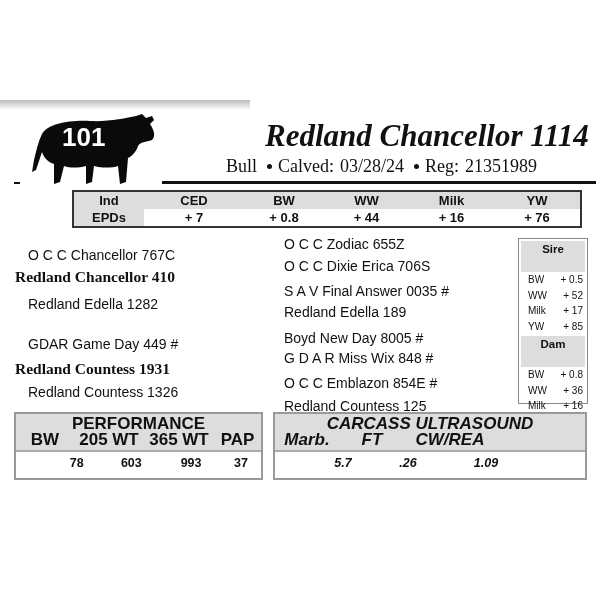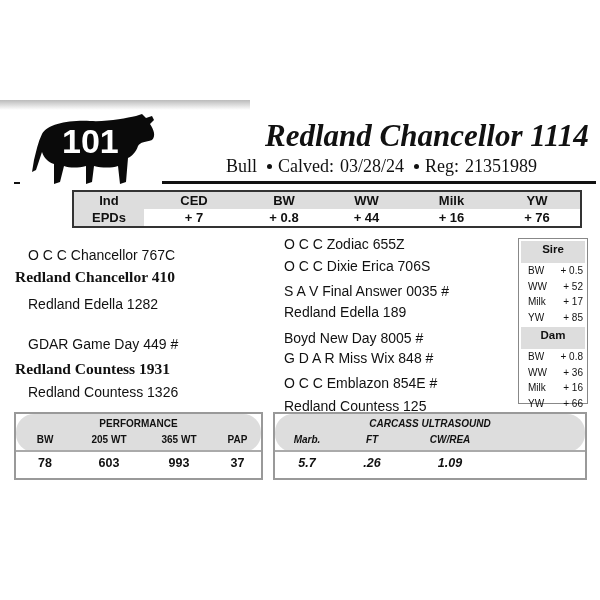--- a/index.html
+++ b/index.html
@@ -1,39 +1,39 @@
 <!DOCTYPE html>
 <html><head>
 <meta charset="utf-8">
 <style>
   html,body{margin:0;padding:0;}
   body{width:600px;height:600px;background:#fff;position:relative;overflow:hidden;font-family:"Liberation Sans",sans-serif;color:#111;}
   .abs{position:absolute;}
   .topshade{left:0;top:100px;width:250px;height:10px;background:linear-gradient(#bbb,#fff);}
   .bull{left:28px;top:112px;width:132px;height:76px;}
-  .lot{left:62px;top:122px;font-size:34px;font-weight:bold;color:#fff;font-family:"Liberation Sans",sans-serif;}
+  .lot{left:62px;top:122px;font-size:26px;font-weight:bold;color:#fff;font-family:"Liberation Sans",sans-serif;}
   .title{left:265px;top:118px;font-family:"Liberation Serif",serif;font-style:italic;font-weight:bold;font-size:31px;white-space:nowrap;}
   .sub{left:200px;top:156px;font-family:"Liberation Serif",serif;font-size:18px;white-space:nowrap;margin-left:26px;}
   .sub span{margin-right:6px;}
   .dot{display:inline-block;width:5px;height:5px;background:#111;border-radius:50%;margin:0 12px 2px 4px;vertical-align:middle;}
   .rule{left:162px;top:181px;width:434px;height:3px;background:#111;}
   .lrule{left:14px;top:182px;width:6px;height:2px;background:#111;}
   .epd{left:72px;top:190px;width:510px;height:38px;border:2px solid #333;background:#ddd;box-sizing:border-box;}
   .epd .row{display:flex;height:17px;align-items:center;font-weight:bold;font-size:13px;}
   .epd .c{text-align:center;}
   .ped{font-size:14px;white-space:nowrap;}
   .pedb{font-family:"Liberation Serif",serif;font-weight:bold;font-size:15.5px;white-space:nowrap;}
   .side{left:518px;top:238px;width:70px;height:166px;border:1px solid #888;box-sizing:border-box;background:#fff;}
-  .side .h{background:#ddd;text-align:center;font-weight:bold;font-size:11.5px;height:22px;line-height:16px;margin:2px 2px 0 2px;}
+  .side .h{background:#ddd;text-align:center;font-weight:bold;font-size:11.5px;height:31px;line-height:16px;margin:2px 2px 0 2px;}
   .side .r{display:flex;justify-content:space-between;font-size:10px;height:15.5px;line-height:15.5px;padding:0 4px 0 9px;}
   .tbl{border:2px solid #999;box-sizing:border-box;background:#fff;}
-  .tbl .hd{background:#ddd;font-weight:bold;font-size:10px;border-radius:18px;}
+  .tbl .hd{background:#ddd;font-weight:bold;font-size:17px;}
   .tbl .t{text-align:center;height:18px;line-height:20px;}
   .tbl .cols{display:flex;height:18px;line-height:16px;border-bottom:2px solid #aaa;}
-  .tbl .vals{display:flex;height:22px;line-height:22px;font-weight:bold;font-size:12.5px;}
+  .tbl .vals{display:flex;height:22px;line-height:22px;font-weight:bold;font-size:12.5px;padding-left:36px;}
   .tbl .cols div,.tbl .vals div{text-align:center;}
 </style>
 </head>
 <body>
 
 <div class="abs topshade"></div>
 
 <svg class="abs bull" viewBox="0 0 132 76">
   <path d="M14 22 C20 12 40 8 62 9 C80 10 98 6 108 4 L114 2 L118 6 L124 4 L126 8 L122 12 C126 18 128 24 124 28 C118 30 112 30 110 34 C108 40 104 44 100 46 L98 70 L92 72 L90 54 C84 56 74 56 66 54 L64 70 L58 72 L58 54 C50 56 42 56 36 54 L32 70 L26 72 L26 52 C20 50 16 46 14 40 L8 58 L4 60 L6 48 C8 40 10 30 14 22 Z" fill="#0a0a0a"></path>
 </svg>

